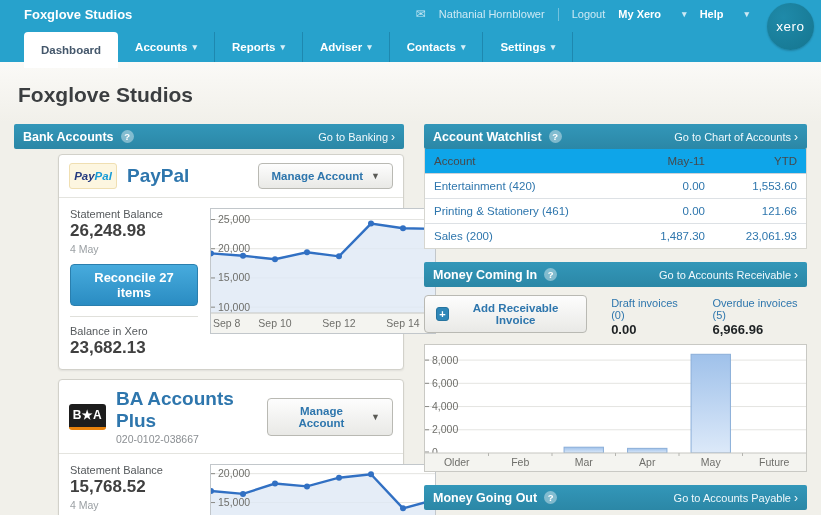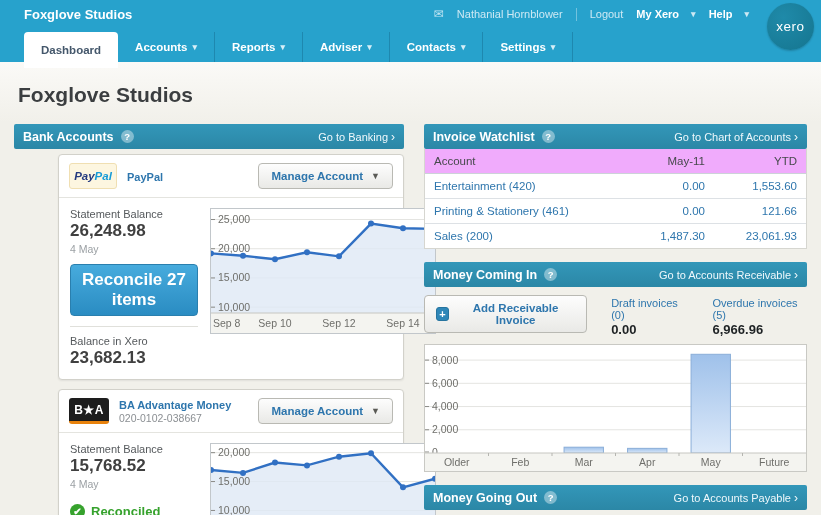--- a/index.html
+++ b/index.html
@@ -11,21 +11,21 @@
     position:relative;
   }
   
   .header { background:#27a2cc; position:relative; }
   .topbar { height:28px; display:flex; align-items:center; padding:0 10px 0 24px; }
   .brand { color:#fff; font-weight:bold; font-size:13px; }
   .top-right { margin-left:auto; display:flex; align-items:center; gap:13px; padding-right:62px; font-size:11px; }
   .envelope { color:#bfe4f2; font-size:12px; }
   .user-link { color:#cde9f4; text-decoration:none; cursor:pointer; }
   .top-sep { width:1px; height:13px; background:rgba(255,255,255,.35); }
-  .menu-link { color:#fff; font-weight:bold; cursor:pointer; display:flex; align-items:center; gap:12px; }
+  .menu-link { color:#fff; font-weight:bold; cursor:pointer; display:flex; align-items:center; gap:21px; }
   .caret { font-size:9px; color:#cde9f4; }
   .xero-logo {
     position:absolute; top:3px; right:7px; width:47px; height:47px; border-radius:50%;
     background:radial-gradient(circle at 35% 30%, #1f8aa9, #15758f);
     color:#fff; display:flex; align-items:center; justify-content:center;
     font-size:13.5px; letter-spacing:.5px; z-index:20; box-shadow:0 1px 2px rgba(0,0,0,.2);
   }
   
   .navstrip { height:34px; padding:4px 0 0 24px; display:flex; align-items:flex-start; overflow:visible; }
   .tab {
@@ -71,50 +71,50 @@
     display:flex; align-items:center; justify-content:center;
     font-style:italic; font-weight:bold; font-size:11.5px;
   }
   .pp1 { color:#253b80; } .pp2 { color:#179bd7; }
   .ba-logo {
     width:40px; height:26px; background:#1d1d1d; border-bottom:3px solid #e8820c; border-radius:3px;
     color:#fff; font-weight:bold; font-size:12px; display:flex; align-items:center; justify-content:center;
     letter-spacing:.5px;
   }
   .acct-id { margin-left:10px; }
-  .acct-name { color:#2e76ad; font-weight:bold; font-size:11px; cursor:pointer; }
+  .acct-name { color:#2e76ad; font-weight:bold; font-size:19px; cursor:pointer; }
   .acct-num { color:#8b8f93; font-size:10.5px; margin-top:1px; }
   .manage-btn {
     margin-left:auto; background:linear-gradient(#fdfdfd,#e9e9e6); border:1px solid #b9b9b3;
     border-radius:4px; padding:6px 12px; font-size:11.5px; font-weight:bold; color:#2e76ad;
     cursor:pointer; display:flex; align-items:center; gap:8px; font-family:inherit;
   }
   .manage-btn .caret { color:#5a5a55; font-size:9px; }
   .card-body { display:flex; gap:12px; padding:10px 11px 11px 11px; }
   .stats { width:128px; flex:none; }
   .stat-label { font-size:11px; color:#55595c; }
   .stat-value { font-size:17px; font-weight:bold; color:#404040; margin-top:1px; }
   .stat-date { font-size:10.5px; color:#9ba0a4; margin-top:2px; }
   .reconcile-btn {
     margin-top:9px; background:linear-gradient(#47abdd,#2a8cc2); border:1px solid #2a7fae;
-    border-radius:4px; color:#fff; font-weight:bold; font-size:17px; padding:5px 11px;
+    border-radius:4px; color:#fff; font-weight:bold; font-size:13px; padding:5px 11px;
     cursor:pointer; font-family:inherit;
   }
   .stats-divider { border:none; border-top:1px solid #e0e0db; margin:10px 0 8px 0; }
   .reconciled { margin-top:14px; display:flex; align-items:center; gap:6px; color:#36a22d; font-weight:bold; font-size:13px; }
   .check-icon {
     width:15px; height:15px; border-radius:50%; background:#36a22d; color:#fff;
     font-size:10px; display:flex; align-items:center; justify-content:center;
   }
   .line-chart { flex:1; height:126px; border:1px solid #c2c7cb; background:#fff; }
   
   .watch-table { background:#fff; border:1px solid #d6d6d0; border-top:none; font-size:11.5px; }
   .w-row { display:flex; align-items:center; padding:6px 9px; border-bottom:1px solid #dde1e5; }
   .w-row:last-child { border-bottom:none; }
-  .w-head { background:#f0abfc; color:#46494c; border-bottom:1px solid #ccd2d8; }
+  .w-head { background:#0ea5e9; color:#46494c; border-bottom:1px solid #ccd2d8; }
   .w-c1 { flex:1; }
   .w-c2 { width:120px; text-align:right; }
   .w-c3 { width:92px; text-align:right; }
   .w-link { color:#2e76ad; cursor:pointer; }
   .w-num { color:#2e76ad; }
   
   .money-sect { margin-top:13px; }
   .invoice-row { display:flex; align-items:flex-start; gap:24px; padding:8px 0 7px 0; }
   .add-btn {
     background:linear-gradient(#fdfdfd,#e9e9e6); border:1px solid #b9b9b3; border-radius:4px;
@@ -251,21 +251,21 @@
                 <text x="128" y="118" fill="#6f6f6b" font-size="10.5" text-anchor="middle">Sep 12</text>
                 <text x="192" y="118" fill="#6f6f6b" font-size="10.5" text-anchor="middle">Sep 14</text>
               </svg></div>
         </div>
       </div>
 
       <div class="account-card">
         <div class="card-head">
           <span class="ba-logo">B★A</span>
           <span class="acct-id">
-            <div class="acct-name">BA Advantage Money</div>
+            <div class="acct-name">BA Accounts Plus</div>
             <div class="acct-num">020-0102-038667</div>
           </span>
           <button class="manage-btn">
             <span>Manage Account</span>
             <span class="caret">▼</span>
           </button>
         </div>
         <div class="card-body">
           <div class="stats">
             <div class="stat-label">Statement Balance</div>
@@ -307,21 +307,21 @@
                 <text x="128" y="118" fill="#6f6f6b" font-size="10.5" text-anchor="middle">Sep 12</text>
                 <text x="192" y="118" fill="#6f6f6b" font-size="10.5" text-anchor="middle">Sep 14</text>
               </svg></div>
         </div>
       </div>
     </div>
 
     <div class="col-right">
 
       <div class="sect-head">
-        <span class="sect-title">Invoice Watchlist</span>
+        <span class="sect-title">Account Watchlist</span>
         <span class="help-icon">?</span>
         <span class="sect-link">
           <span>Go to Chart of Accounts</span>
           <span class="chev">›</span>
         </span>
       </div>
       <div class="watch-table">
         <div class="w-row w-head">
           <span class="w-c1">Account</span>
           <span class="w-c2">May-11</span>

